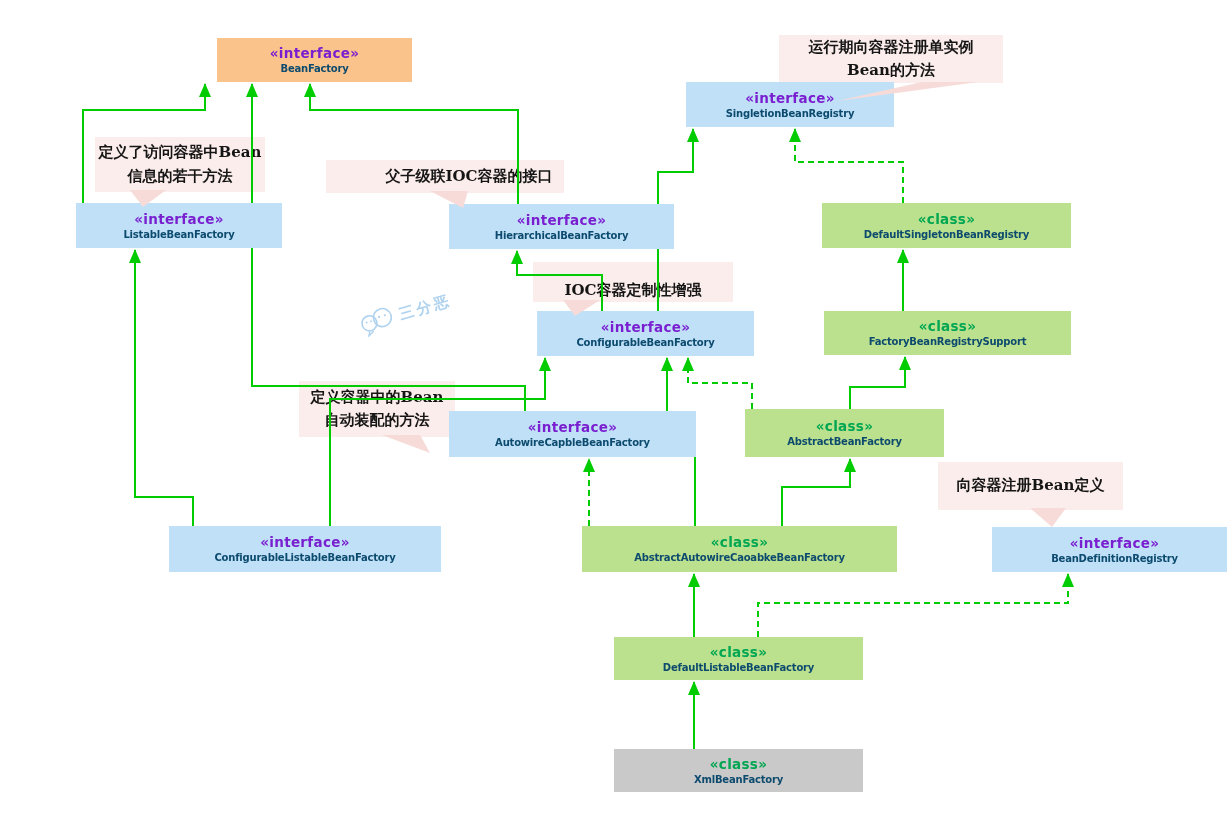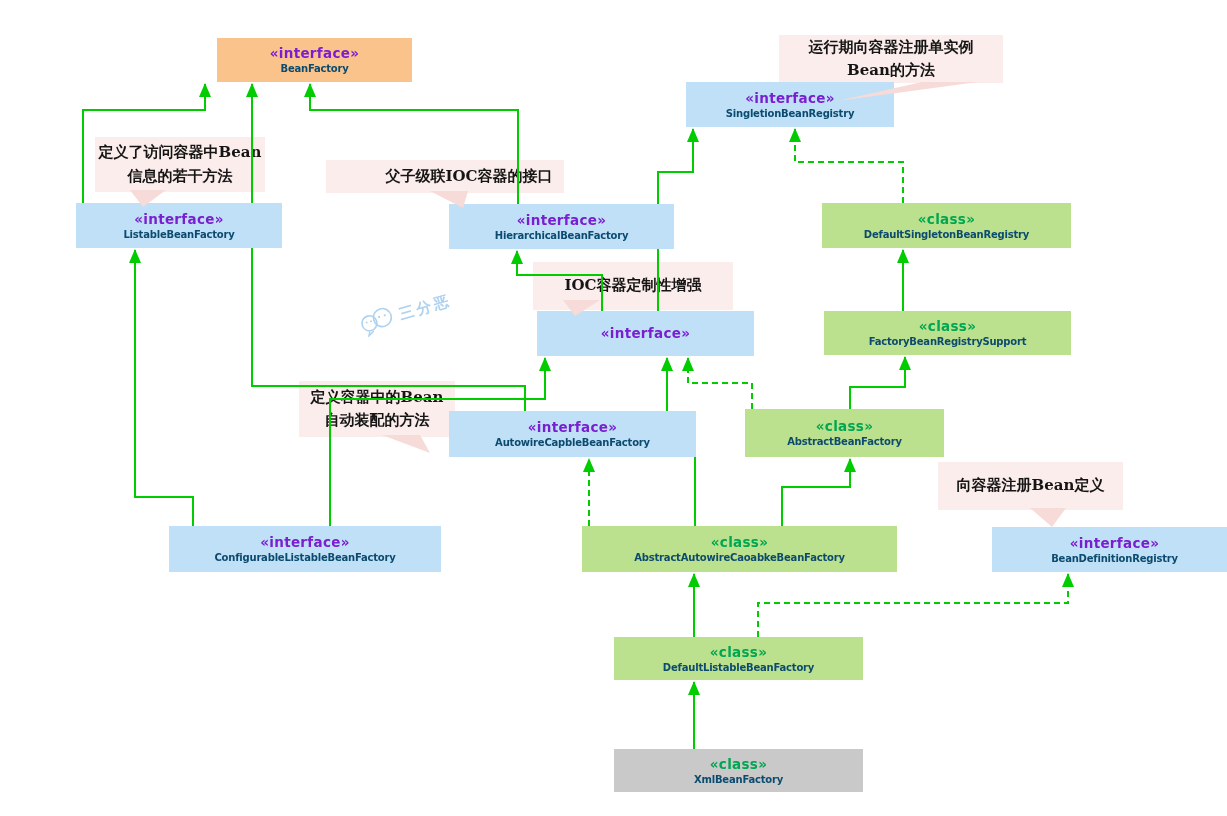--- a/index.html
+++ b/index.html
@@ -40,21 +40,21 @@
   #n-beandefinitionregistry{left:948px;top:527px;width:245px;height:45px;}
   #n-defaultlistablebeanfactory{left:570px;top:637px;width:249px;height:43px;}
   #n-xmlbeanfactory{left:570px;top:749px;width:249px;height:43px;}
 
   
   .note{position:absolute;background:#FBEDEB;display:flex;flex-direction:column;justify-content:center;
         align-items:center;text-align:center;color:#151515;font-family:"DejaVu Serif",serif;
         font-weight:bold;font-size:15px;line-height:1.55;white-space:nowrap;}
   #note-listable{left:95px;top:137px;width:170px;height:55px;}
   #note-hierarchical{left:326px;top:160px;width:190px;height:33px;padding-left:48px;}
-  #note-configurable{left:533px;top:262px;width:200px;height:48px;}
+  #note-configurable{left:533px;top:262px;width:200px;height:40px;justify-content:flex-end;}
   #note-autowire{left:299px;top:381px;width:156px;height:56px;}
   #note-singleton{left:779px;top:35px;width:224px;height:48px;}
   #note-beandef{left:938px;top:462px;width:185px;height:48px;}
 
   
   .watermark{position:absolute;left:358px;top:300px;display:flex;align-items:center;gap:5px;
              color:#AFD2EF;transform:rotate(-16deg);font-size:15px;font-weight:bold;
              letter-spacing:3px;}
 </style>
 </head>
@@ -144,20 +144,21 @@
     <div class="node interface" id="n-hierarchicalbeanfactory">
       <span class="stereo">«interface»</span>
       <span class="cname">HierarchicalBeanFactory</span>
     </div>
     <div class="node cls" id="n-defaultsingletonbeanregistry">
       <span class="stereo">«class»</span>
       <span class="cname">DefaultSingletonBeanRegistry</span>
     </div>
     <div class="node interface" id="n-configurablebeanfactory">
       <span class="stereo">«interface»</span>
+      <span class="cname">ConfigurableBeanFactory</span>
     </div>
     <div class="node cls" id="n-factorybeanregistrysupport">
       <span class="stereo">«class»</span>
       <span class="cname">FactoryBeanRegistrySupport</span>
     </div>
     <div class="node interface" id="n-autowirecapblebeanfactory">
       <span class="stereo">«interface»</span>
       <span class="cname">AutowireCapbleBeanFactory</span>
     </div>
     <div class="node cls" id="n-abstractbeanfactory">

